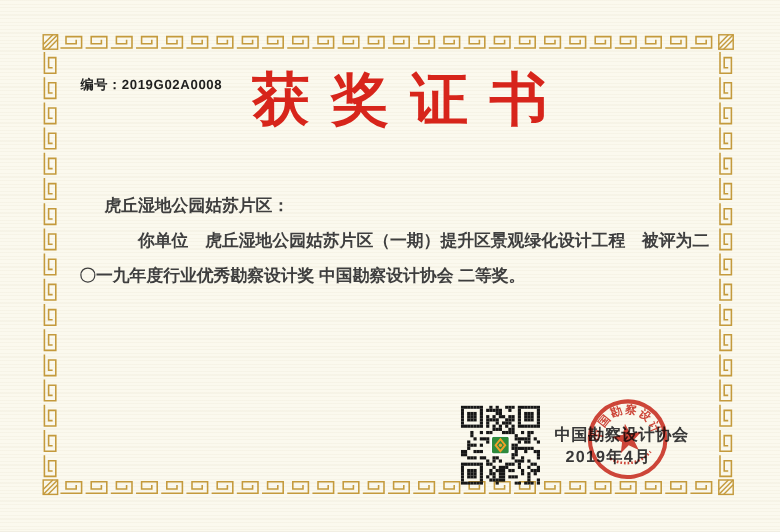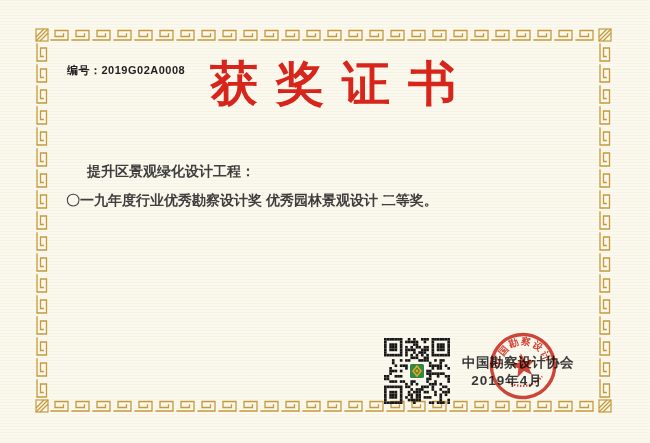--- a/index.html
+++ b/index.html
@@ -160,22 +160,23 @@
       <line x1="599" y1="412" x2="611" y2="400" stroke="#c49a3c" stroke-width="1.2"></line>
       <line x1="603" y1="412" x2="611" y2="404" stroke="#c49a3c" stroke-width="1.2"></line>
       <line x1="599" y1="408" x2="607" y2="400" stroke="#c49a3c" stroke-width="1.2"></line>
     </svg>
 
   <div class="cert-number">编号：2019G02A0008</div>
 
   <h1 class="title">获奖证书</h1>
 
   <div class="body-block">
-    <div class="body-line indent-1">提升区景观绿化设计工程：</div>
-    <div class="body-line">〇一九年度行业优秀勘察设计奖 优秀园林景观设计 二等奖。</div>
+    <div class="body-line indent-1">虎丘湿地公园姑苏片区：</div>
+    <div class="body-line indent-2">你单位　虎丘湿地公园姑苏片区（一期）提升区景观绿化设计工程　被评为二</div>
+    <div class="body-line">〇一九年度行业优秀勘察设计奖 中国勘察设计协会 二等奖。</div>
   </div>
 
   <div class="qr-wrap">
     <svg id="qr-svg" width="66" height="66">
         <rect x="23.76" y="0.00" width="2.64" height="2.64" fill="#161616"></rect>
         <rect x="29.04" y="0.00" width="2.64" height="2.64" fill="#161616"></rect>
         <rect x="36.96" y="0.00" width="2.64" height="2.64" fill="#161616"></rect>
         <rect x="39.60" y="0.00" width="2.64" height="2.64" fill="#161616"></rect>
         <rect x="42.24" y="0.00" width="2.64" height="2.64" fill="#161616"></rect>
         <rect x="21.12" y="2.64" width="2.64" height="2.64" fill="#161616"></rect>

